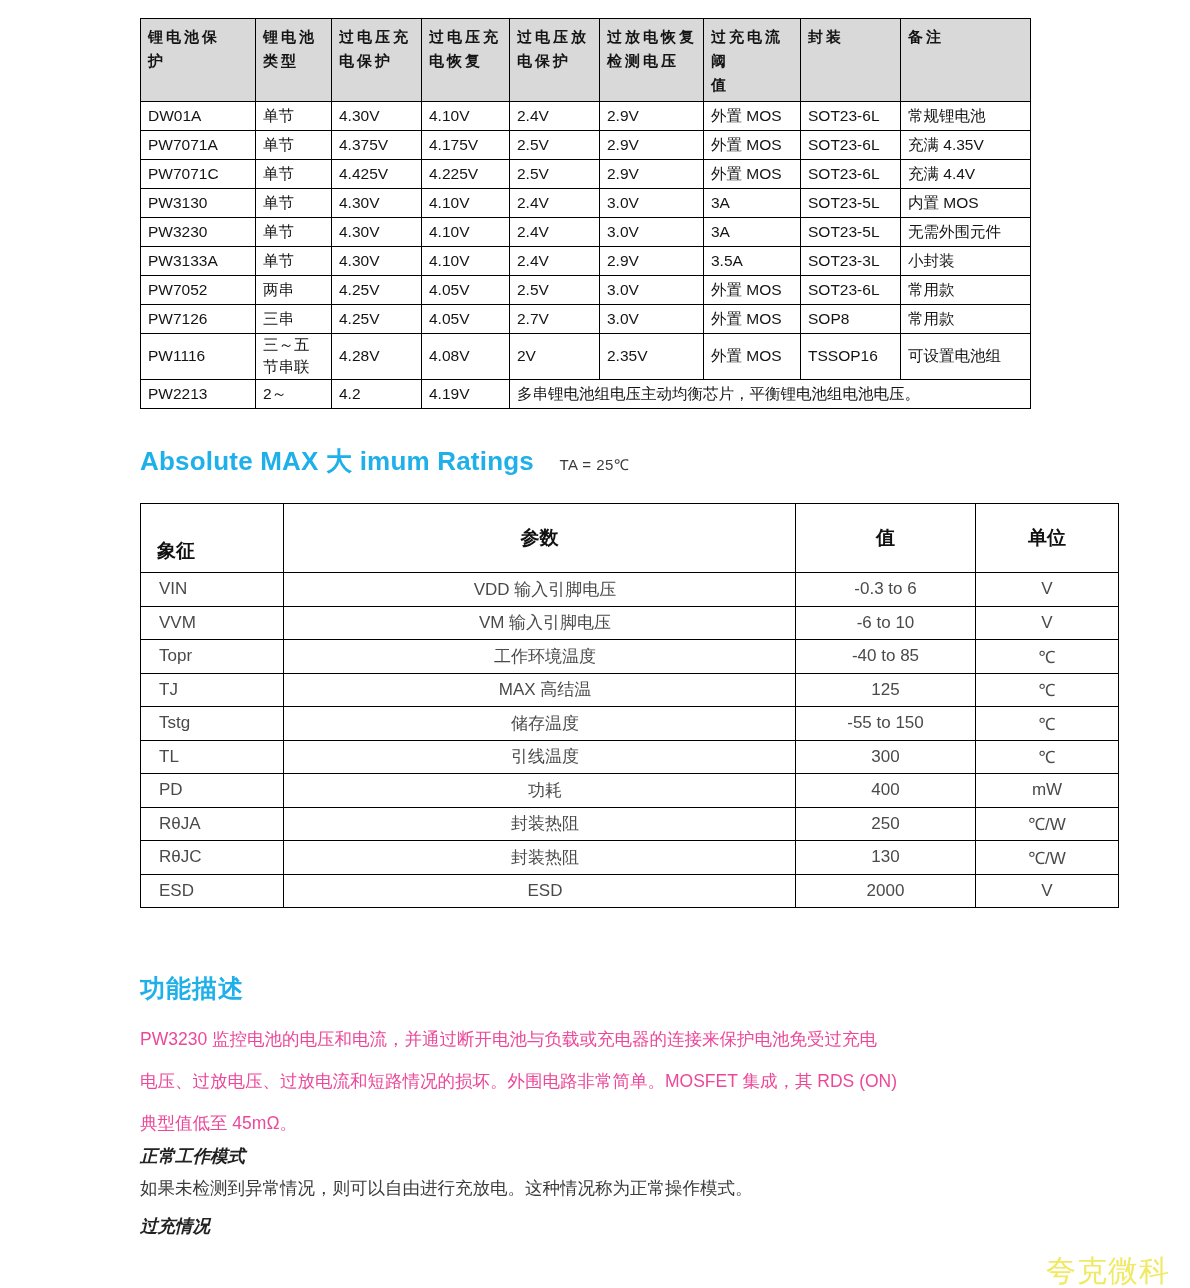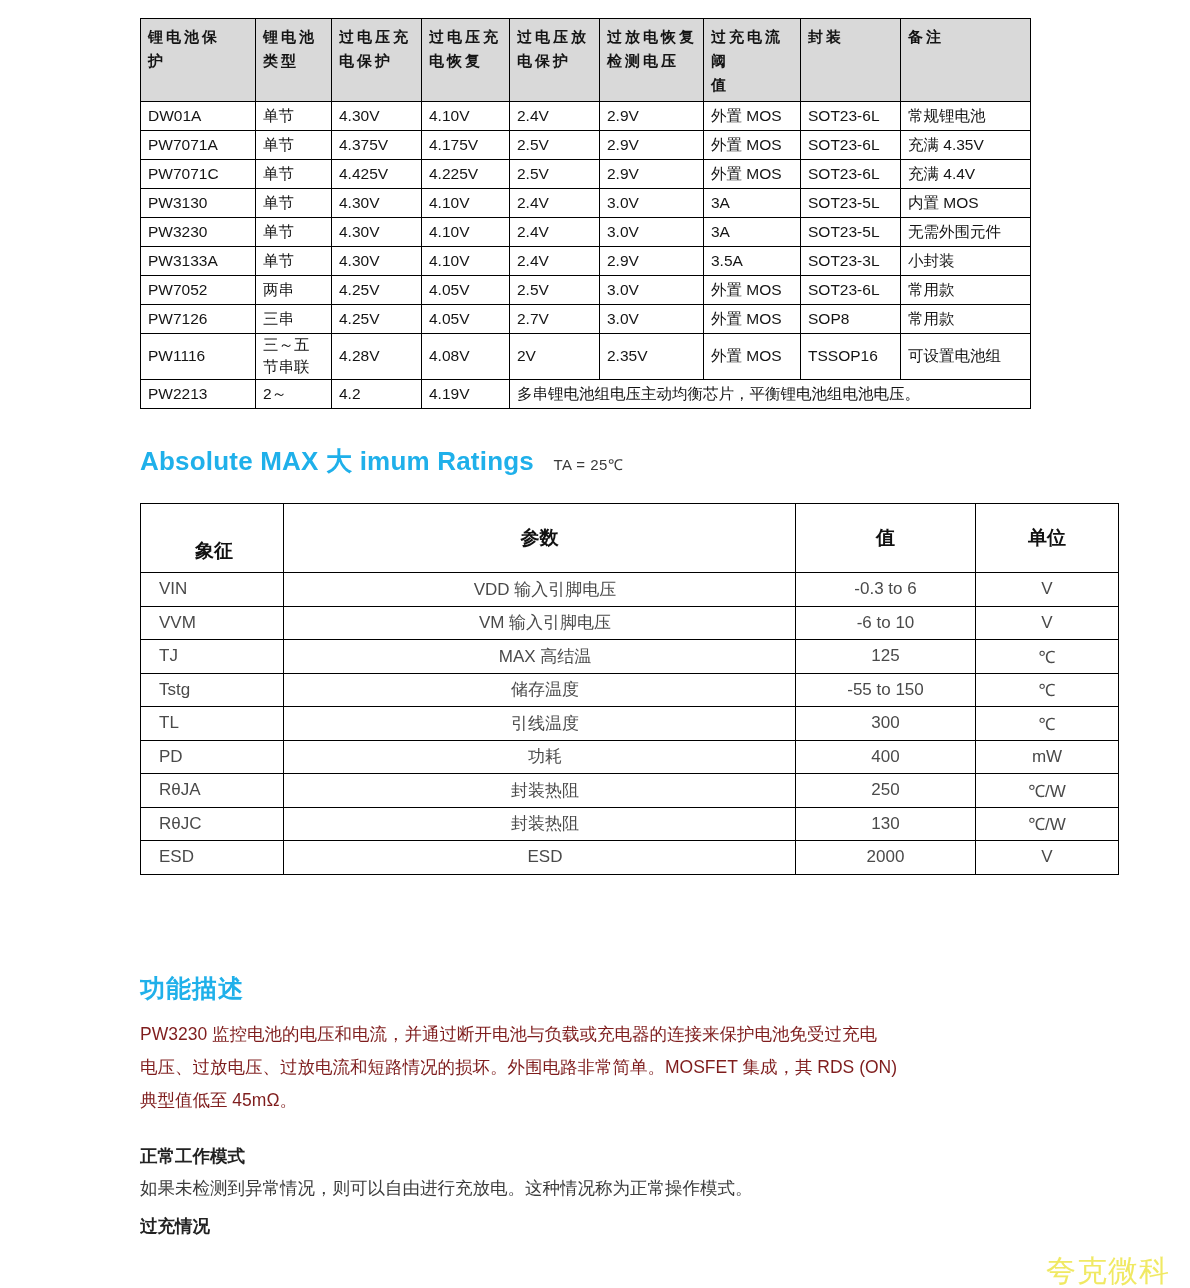--- a/index.html
+++ b/index.html
@@ -25,47 +25,47 @@
     text-align:left; vertical-align:middle;
   }
 
   
   .h-absmax {
     position:absolute; left:140px; top:444px;
     font-size:26px; font-weight:bold; color:#1fb0ea; letter-spacing:0.2px;
   }
   .h-absmax .cond {
     font-size:15px; font-weight:normal; color:#3a3a3a;
-    margin-left:12px; letter-spacing:0.5px;
+    margin-left:18px; letter-spacing:0.5px;
   }
 
   
   .t2 {
     position:absolute; left:140px; top:503px; width:978px;
     border-collapse:collapse; table-layout:fixed;
   }
   .t2 th, .t2 td { border:1.5px solid #000; }
   .t2 thead th { font-size:19px; font-weight:bold; color:#111; height:60px; text-align:center; vertical-align:middle; }
-  .t2 thead th.sym { text-align:center; vertical-align:bottom; padding:0 0 8px 4px; }
+  .t2 thead th.sym { text-align:left; vertical-align:bottom; padding:0 0 8px 16px; }
   .t2 tbody td { height:30.5px; font-size:17px; color:#4a4a4a; vertical-align:middle; }
   .t2 tbody td:nth-child(1) { text-align:left; padding-left:18px; }
   .t2 tbody td:nth-child(2) { text-align:center; padding-left:12px; }
   .t2 tbody td:nth-child(3) { text-align:center; }
   .t2 tbody td:nth-child(4) { text-align:center; }
 
   
   .h-func {
     position:absolute; left:140px; top:972px;
     font-size:25px; font-weight:bold; color:#1fb0ea; letter-spacing:1px;
   }
   .para {
     position:absolute; left:140px; top:1018px; width:965px;
-    font-size:17.5px; line-height:33px; color:#7f1d1d; white-space:pre-line;
-  }
-  .sub-title { position:absolute; left:140px; font-size:17.5px; font-weight:bold; color:#222222; }
+    font-size:17.5px; line-height:42px; color:#ec4899; white-space:pre-line;
+  }
+  .sub-title { position:absolute; left:140px; font-size:17.5px; font-weight:bold; color:#222222;font-style:italic; }
   .sub-title.normal-mode { top:1144px; }
   .sub-text {
     position:absolute; left:140px; top:1176px; width:965px;
     font-size:17.5px; color:#3b3b3b;
   }
   .sub-title.overcharge { top:1214px; }
 
   
   .watermark {
     position:absolute; left:1046px; top:1251px;
@@ -247,20 +247,26 @@
           <td>-0.3 to 6</td>
           <td>V</td>
         </tr>
         <tr>
           <td>VVM</td>
           <td>VM 输入引脚电压</td>
           <td>-6 to 10</td>
           <td>V</td>
         </tr>
         <tr>
+          <td>Topr</td>
+          <td>工作环境温度</td>
+          <td>-40 to 85</td>
+          <td>℃</td>
+        </tr>
+        <tr>
           <td>TJ</td>
           <td>MAX 高结温</td>
           <td>125</td>
           <td>℃</td>
         </tr>
         <tr>
           <td>Tstg</td>
           <td>储存温度</td>
           <td>-55 to 150</td>
           <td>℃</td>

